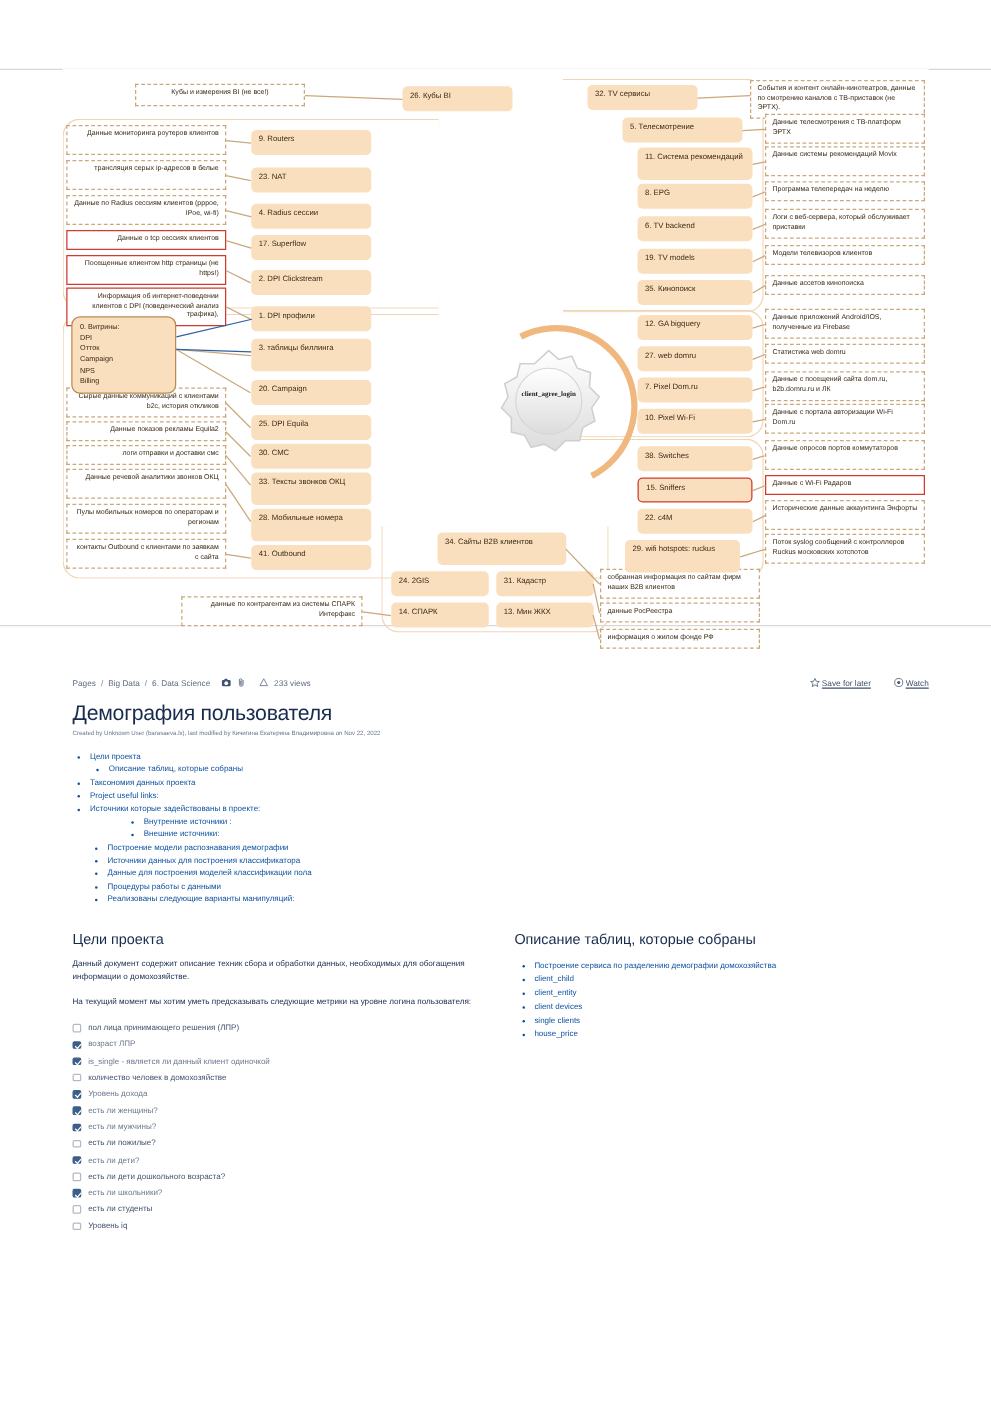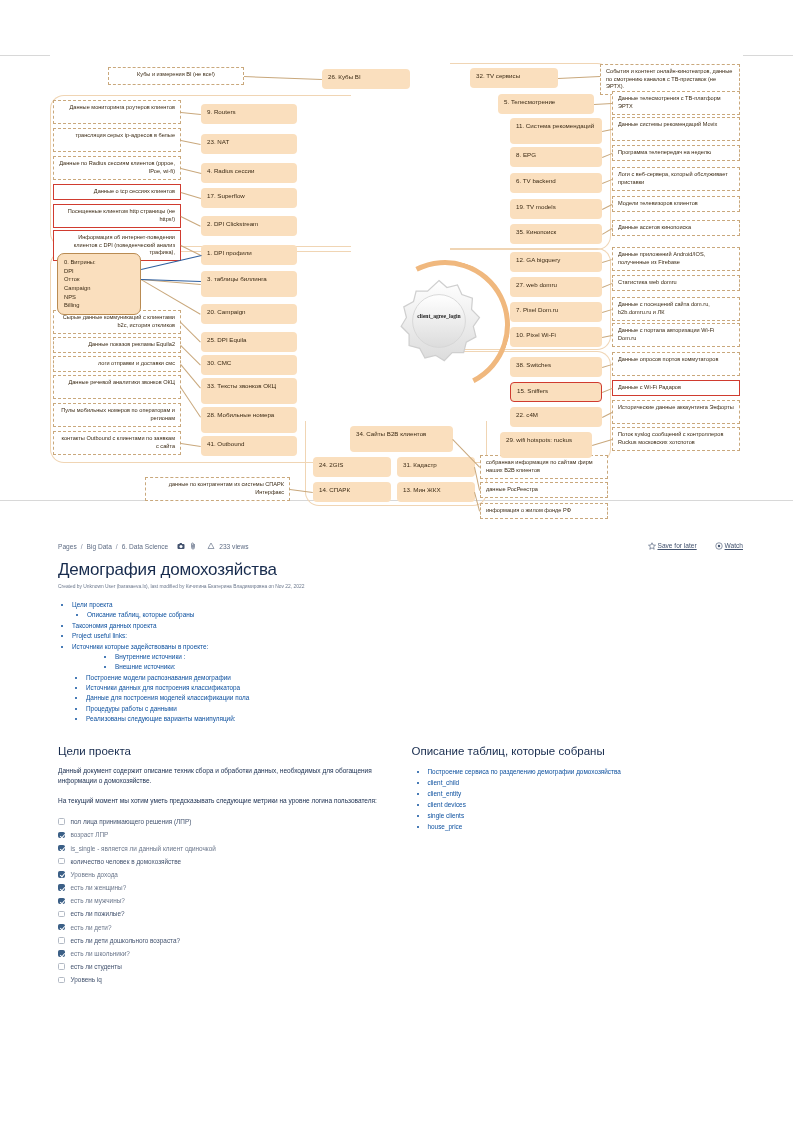--- a/index.html
+++ b/index.html
@@ -241,21 +241,21 @@
           <svg width="8" height="8" viewBox="0 0 16 16">
                 <circle cx="8" cy="8" r="6.5" fill="none" stroke="#42526e" stroke-width="1.2"></circle>
                 <circle cx="8" cy="8" r="2.4" fill="#42526e"></circle>
               </svg>
         </span>
         <span class="lbl">Watch</span>
       </span>
     </div>
   </div>
 
-  <h1 id="title">Демография домохозяйства</h1>
+  <h1 id="title">Демография пользователя</h1>
   <div class="byline">Created by Unknown User (barasaeva.lx), last modified by Кичигина Екатерина Владимировна on Nov 22, 2022</div>
 
   <ul class="toc" id="toc">
         <li><a href="#">Цели проекта</a><ul>
             <li><a href="#">Описание таблиц, которые собраны</a></li>
           </ul></li>
         <li><a href="#">Таксономия данных проекта</a></li>
         <li><a href="#">Project useful links:</a></li>
         <li><a href="#">Источники которые задействованы в проекте:</a><ul>
             <li style="margin-left: 28px;"><a href="#">Внутренние источники :</a></li>

